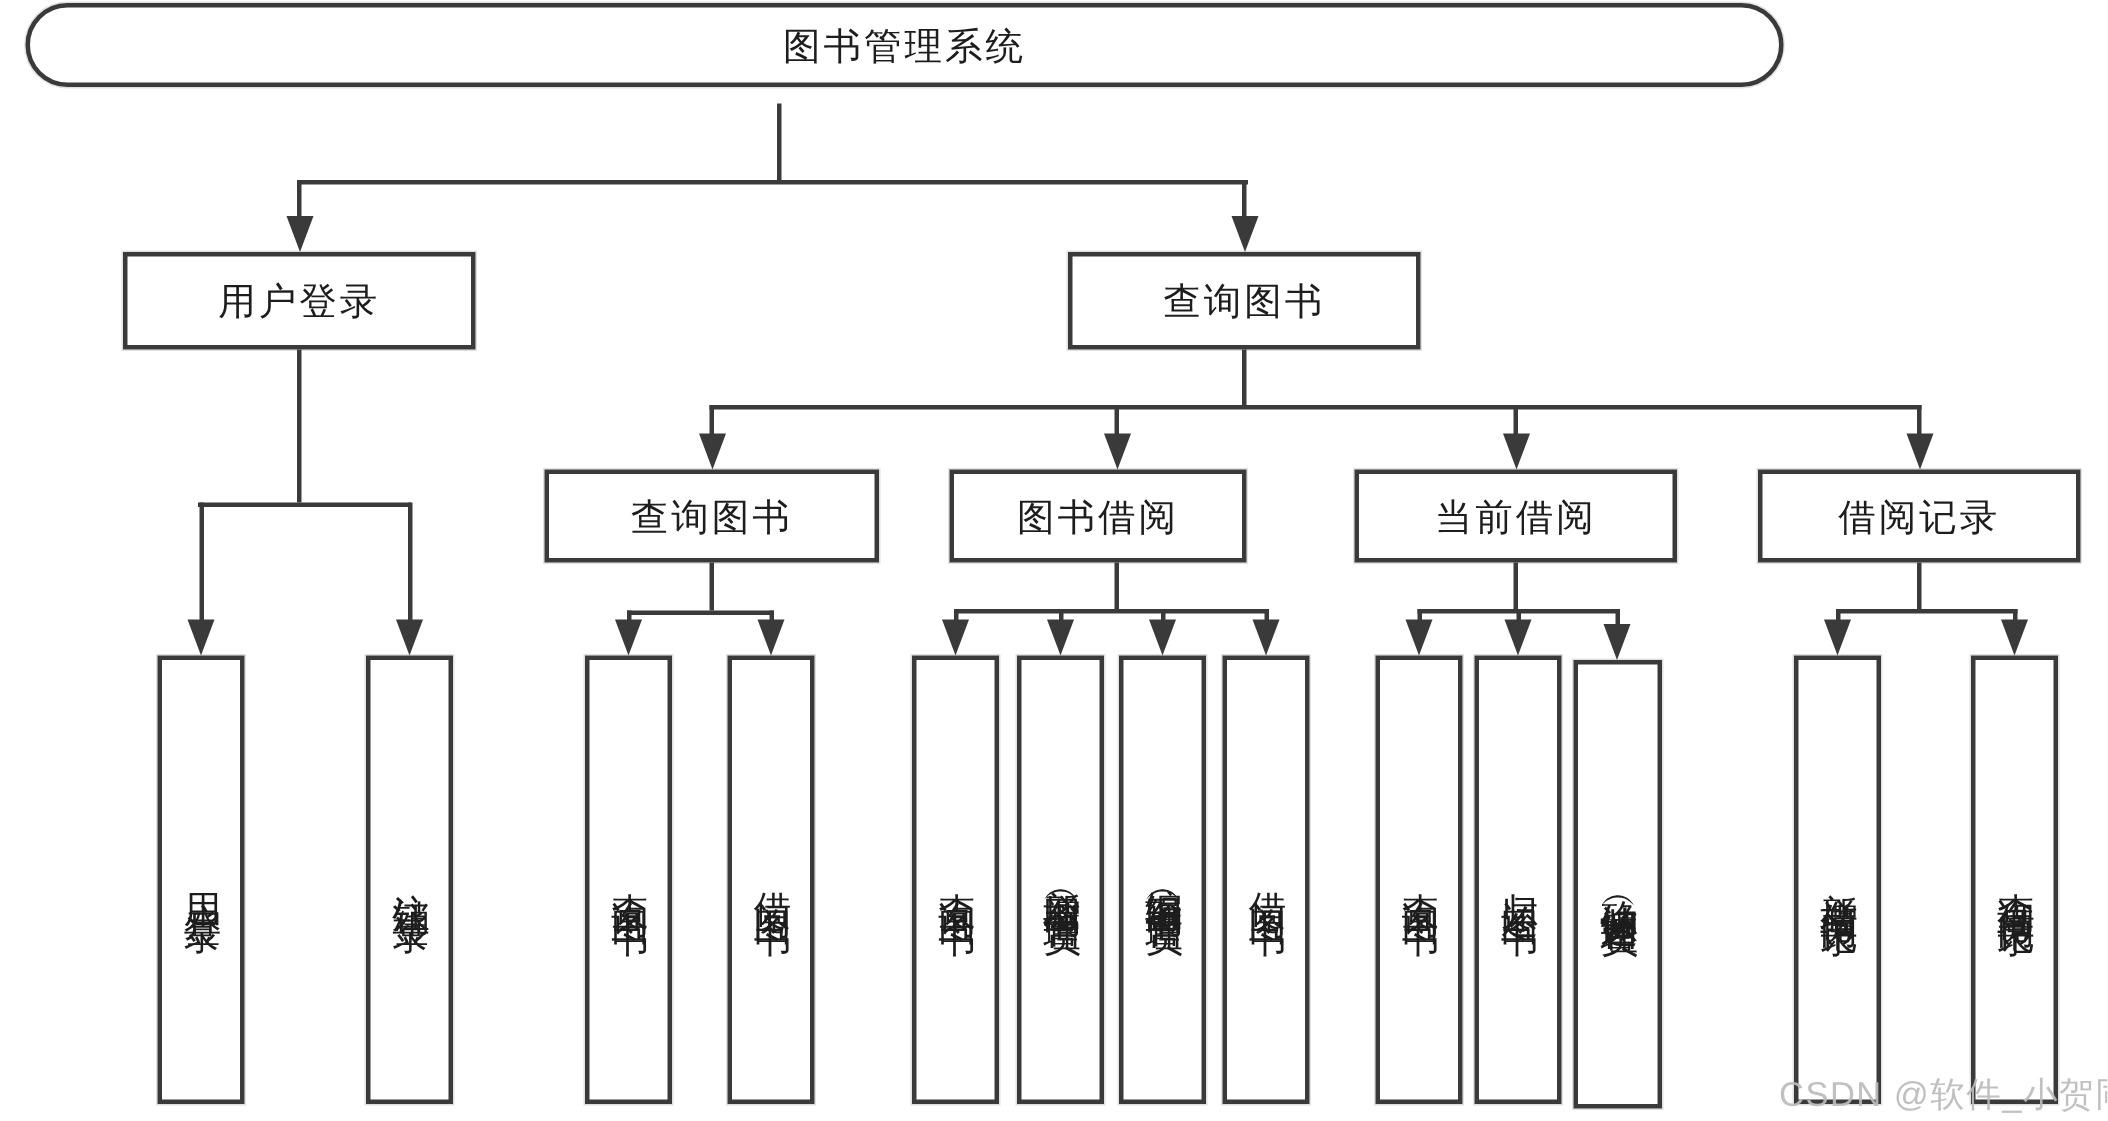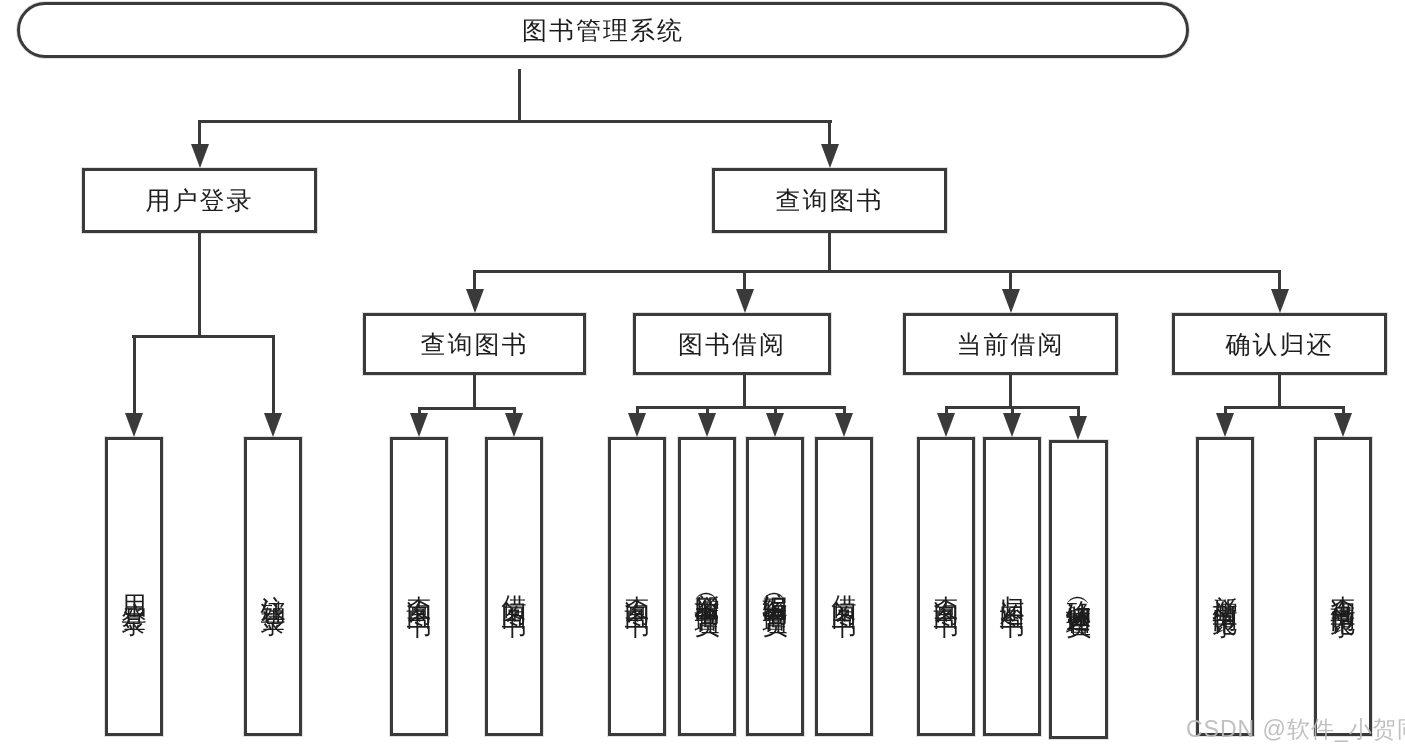--- a/index.html
+++ b/index.html
@@ -67,21 +67,21 @@
 <div id="stage">
 
   <div class="node h" style="left:17px; top:2px; width:1172px; height:56px;border-radius:28px;">图书管理系统</div>
 
   <div class="node h" style="left:82px; top:168px; width:235px; height:65px;">用户登录</div>
   <div class="node h" style="left:712px; top:168px; width:235px; height:65px;">查询图书</div>
 
   <div class="node h" style="left:363px; top:313px; width:223px; height:62px;">查询图书</div>
   <div class="node h" style="left:633px; top:313px; width:198px; height:62px;">图书借阅</div>
   <div class="node h" style="left:903px; top:313px; width:215px; height:62px;">当前借阅</div>
-  <div class="node h" style="left:1172px; top:313px; width:215px; height:62px;">确认归还</div>
+  <div class="node h" style="left:1172px; top:313px; width:215px; height:62px;">借阅记录</div>
 
   <div class="node v" style="left:105px; top:437px; width:58px; height:299px;">用户登录</div>
   <div class="node v" style="left:244px; top:437px; width:58px; height:299px;">注销登录</div>
 
   <div class="node v" style="left:390px; top:437px; width:58px; height:299px;">查询图书</div>
   <div class="node v" style="left:485px; top:437px; width:58px; height:299px;">借阅图书</div>
 
   <div class="node v" style="left:608px; top:437px; width:58px; height:299px;">查询图书</div>
   <div class="node v" style="left:678px; top:437px; width:58px; height:299px; letter-spacing:3px;">新增图书（管理员）</div>
   <div class="node v" style="left:746px; top:437px; width:58px; height:299px; letter-spacing:3px;">编辑图书（管理员）</div>

